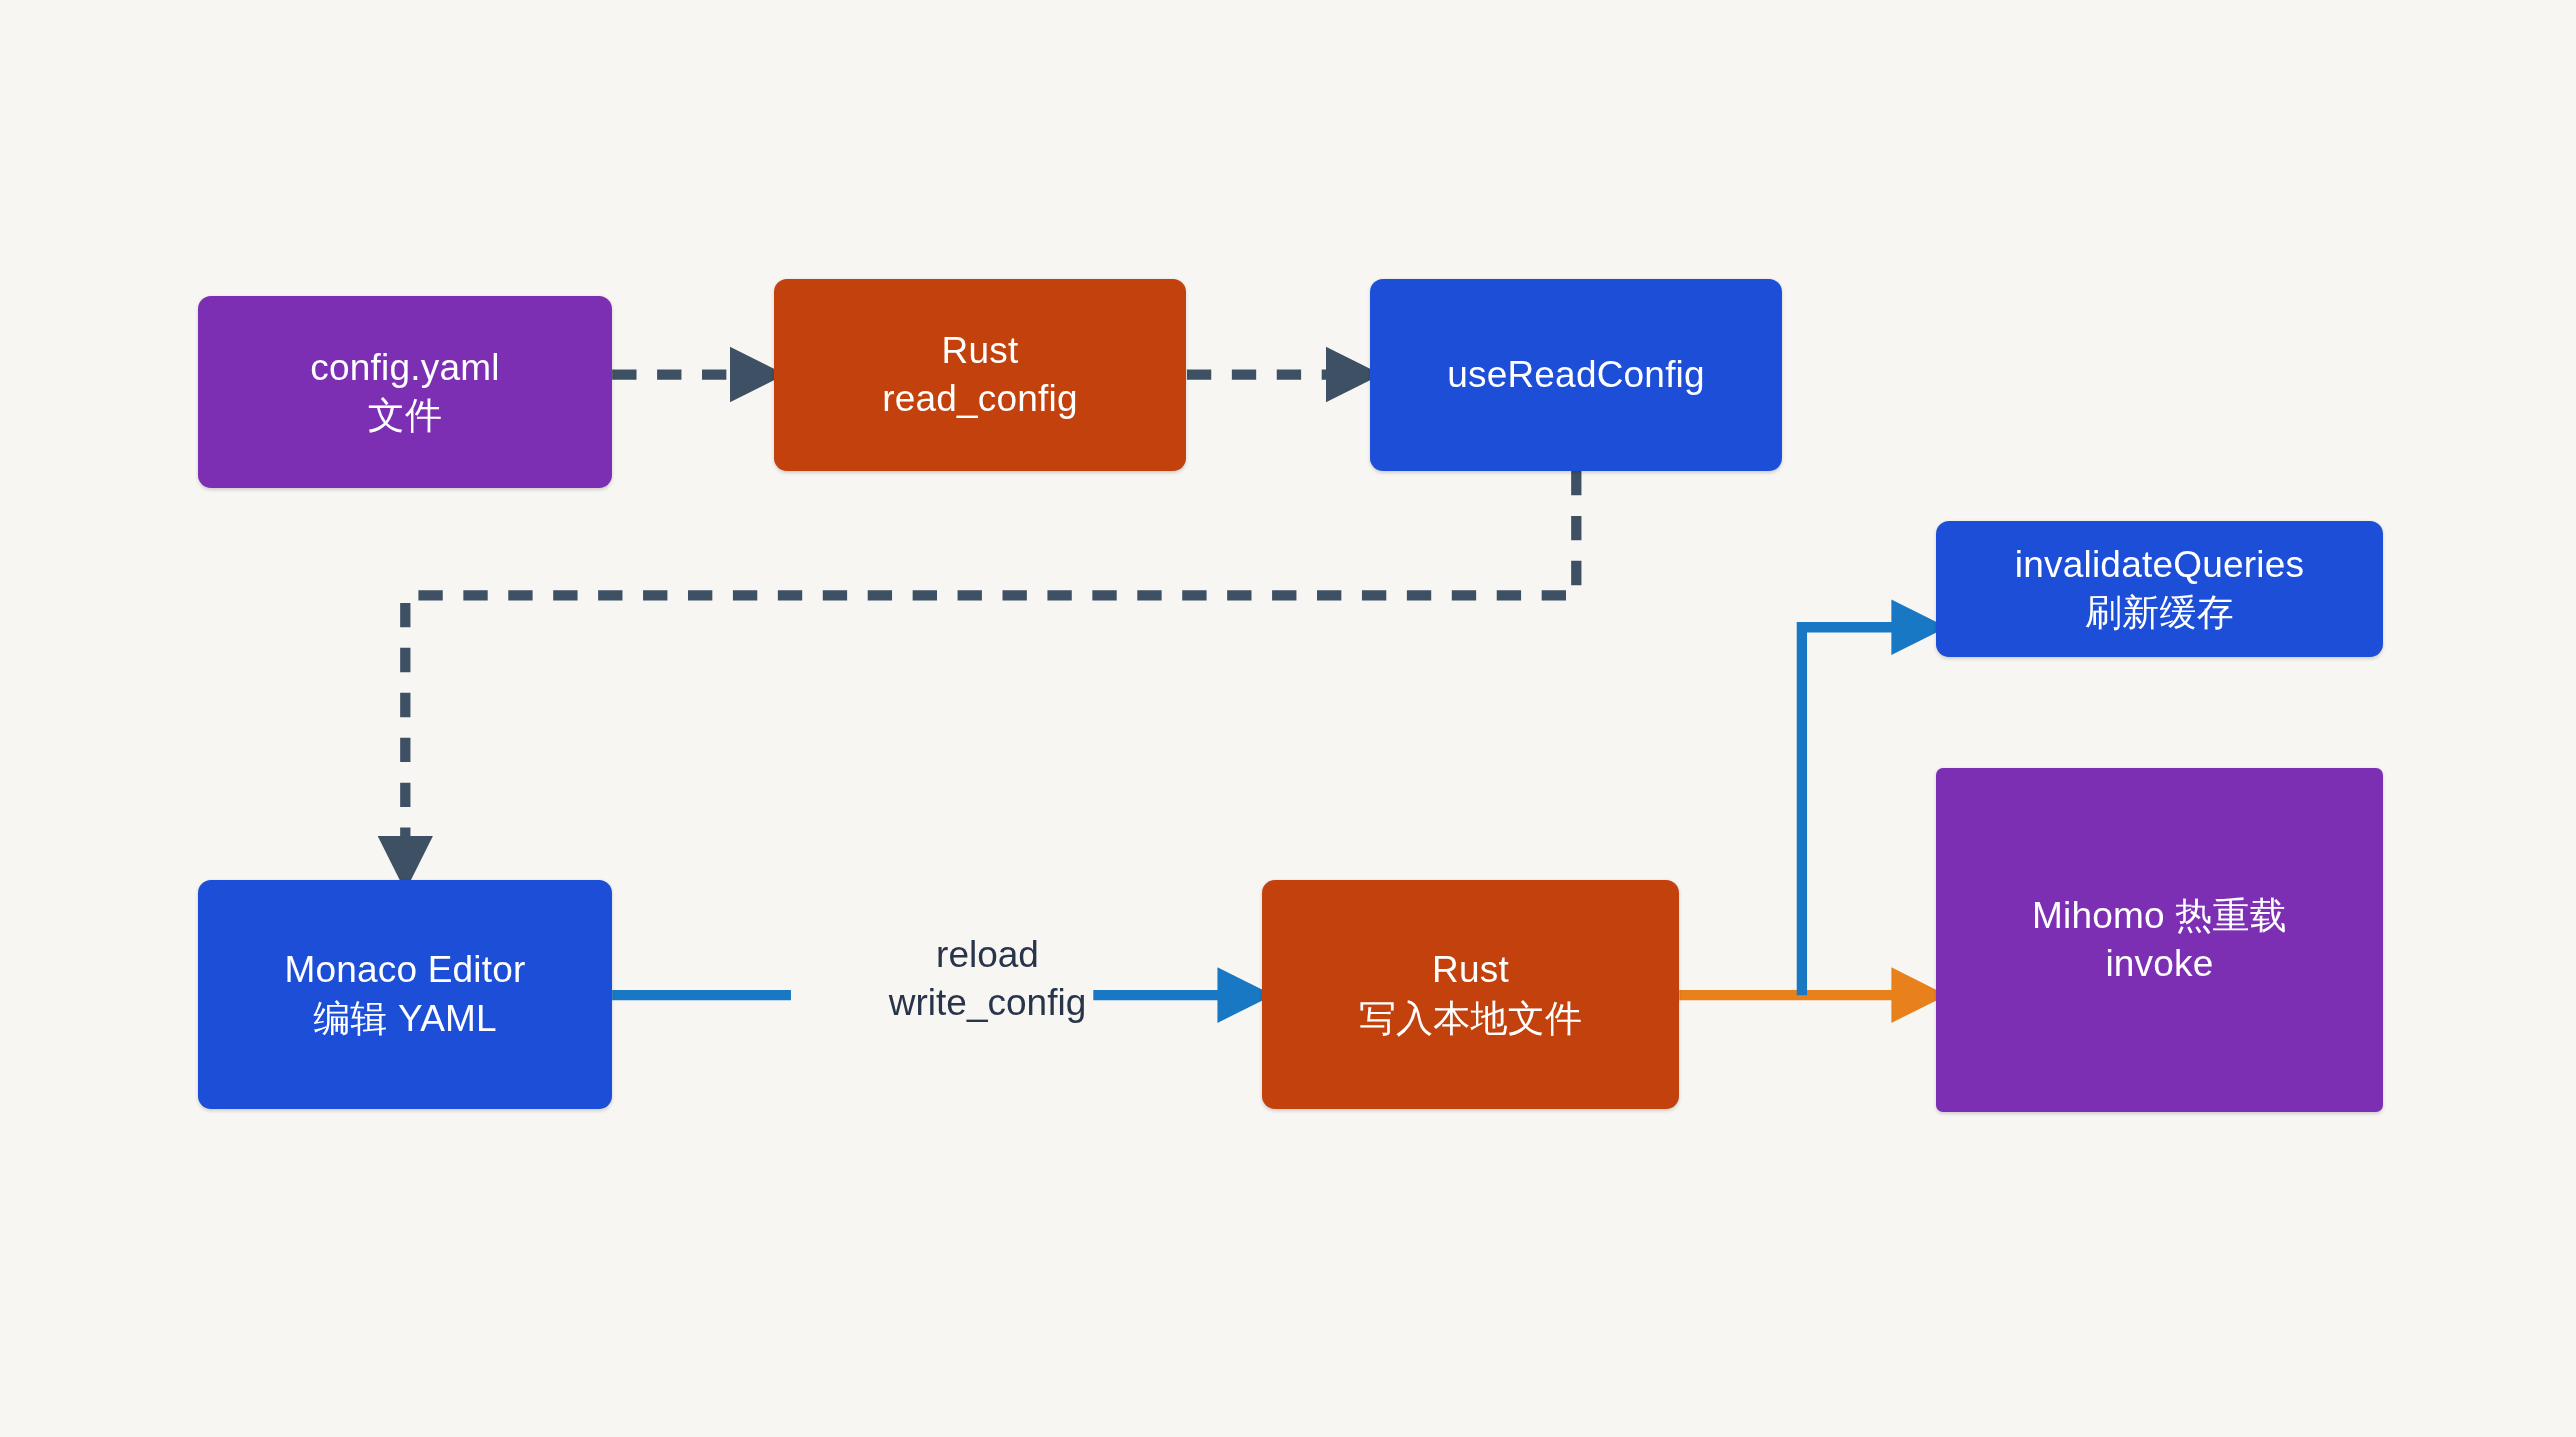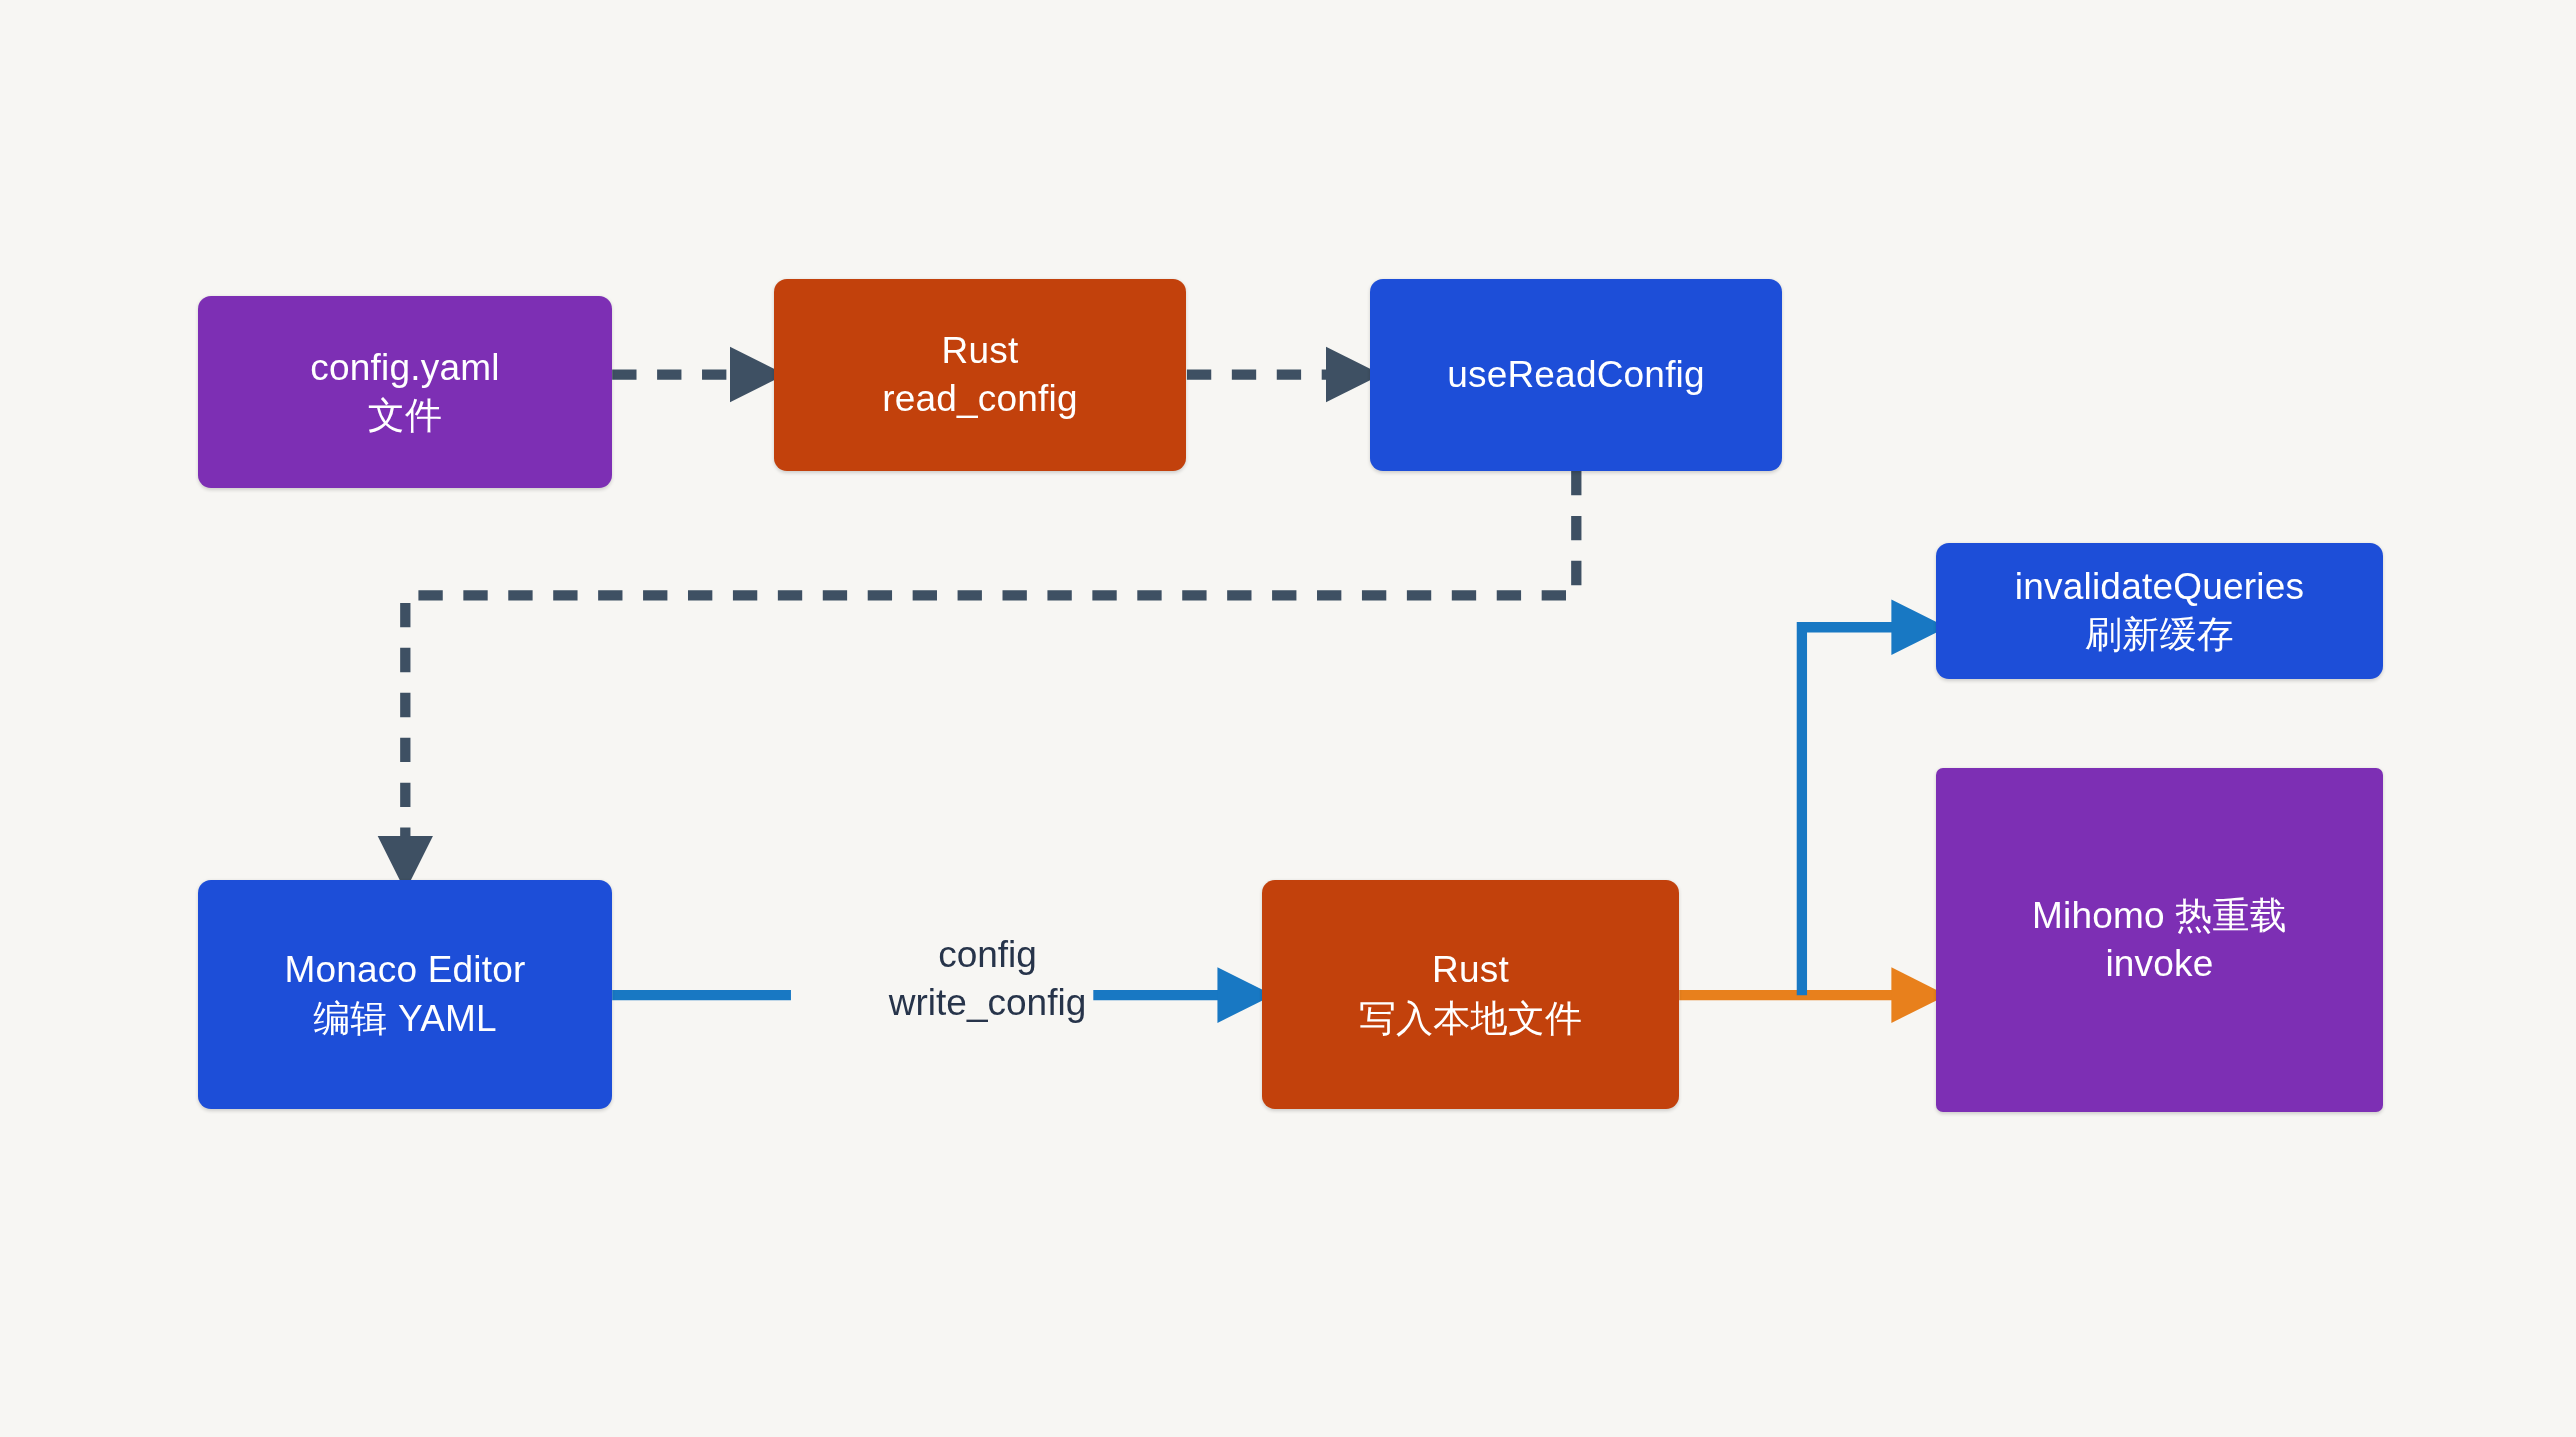--- a/index.html
+++ b/index.html
@@ -38,21 +38,21 @@
   .node .ln { display: block; white-space: nowrap; }
 
   .fill-purple { background: #7d2fb4; }
   .fill-orange { background: #c2410c; }
   .fill-blue   { background: #1d4ed8; }
 
   
   #node-config-yaml   { left: 198px;  top: 296px;  width: 414px;  height: 192px; }
   #node-rust-read     { left: 774px;  top: 279px;  width: 412px;  height: 192px; }
   #node-use-read      { left: 1370px; top: 279px;  width: 412px;  height: 192px; }
-  #node-invalidate    { left: 1936px; top: 521px;  width: 447px;  height: 136px; margin-top: 22px; }
+  #node-invalidate    { left: 1936px; top: 521px;  width: 447px;  height: 136px; }
   #node-monaco        { left: 198px;  top: 880px;  width: 414px;  height: 229px; }
   #node-rust-write    { left: 1262px; top: 880px;  width: 417px;  height: 229px; }
   #node-mihomo        { left: 1936px; top: 768px;  width: 447px;  height: 344px; border-radius: 7px; }
 
   
   #edges {
     position: absolute;
     left: 0; top: 0;
     width: 2576px;
     height: 1438px;
@@ -143,18 +143,18 @@
     <span class="ln">Rust</span>
     <span class="ln">写入本地文件</span>
   </div>
 
   <div class="node fill-purple" id="node-mihomo">
     <span class="ln">Mihomo 热重载</span>
     <span class="ln">invoke</span>
   </div>
 
   <div class="edge-label" id="label-invoke">
-    <div>config</div>
+    <div>reload</div>
     <div>write_config</div>
   </div>
 
 </div>
 
 
 </body></html>

